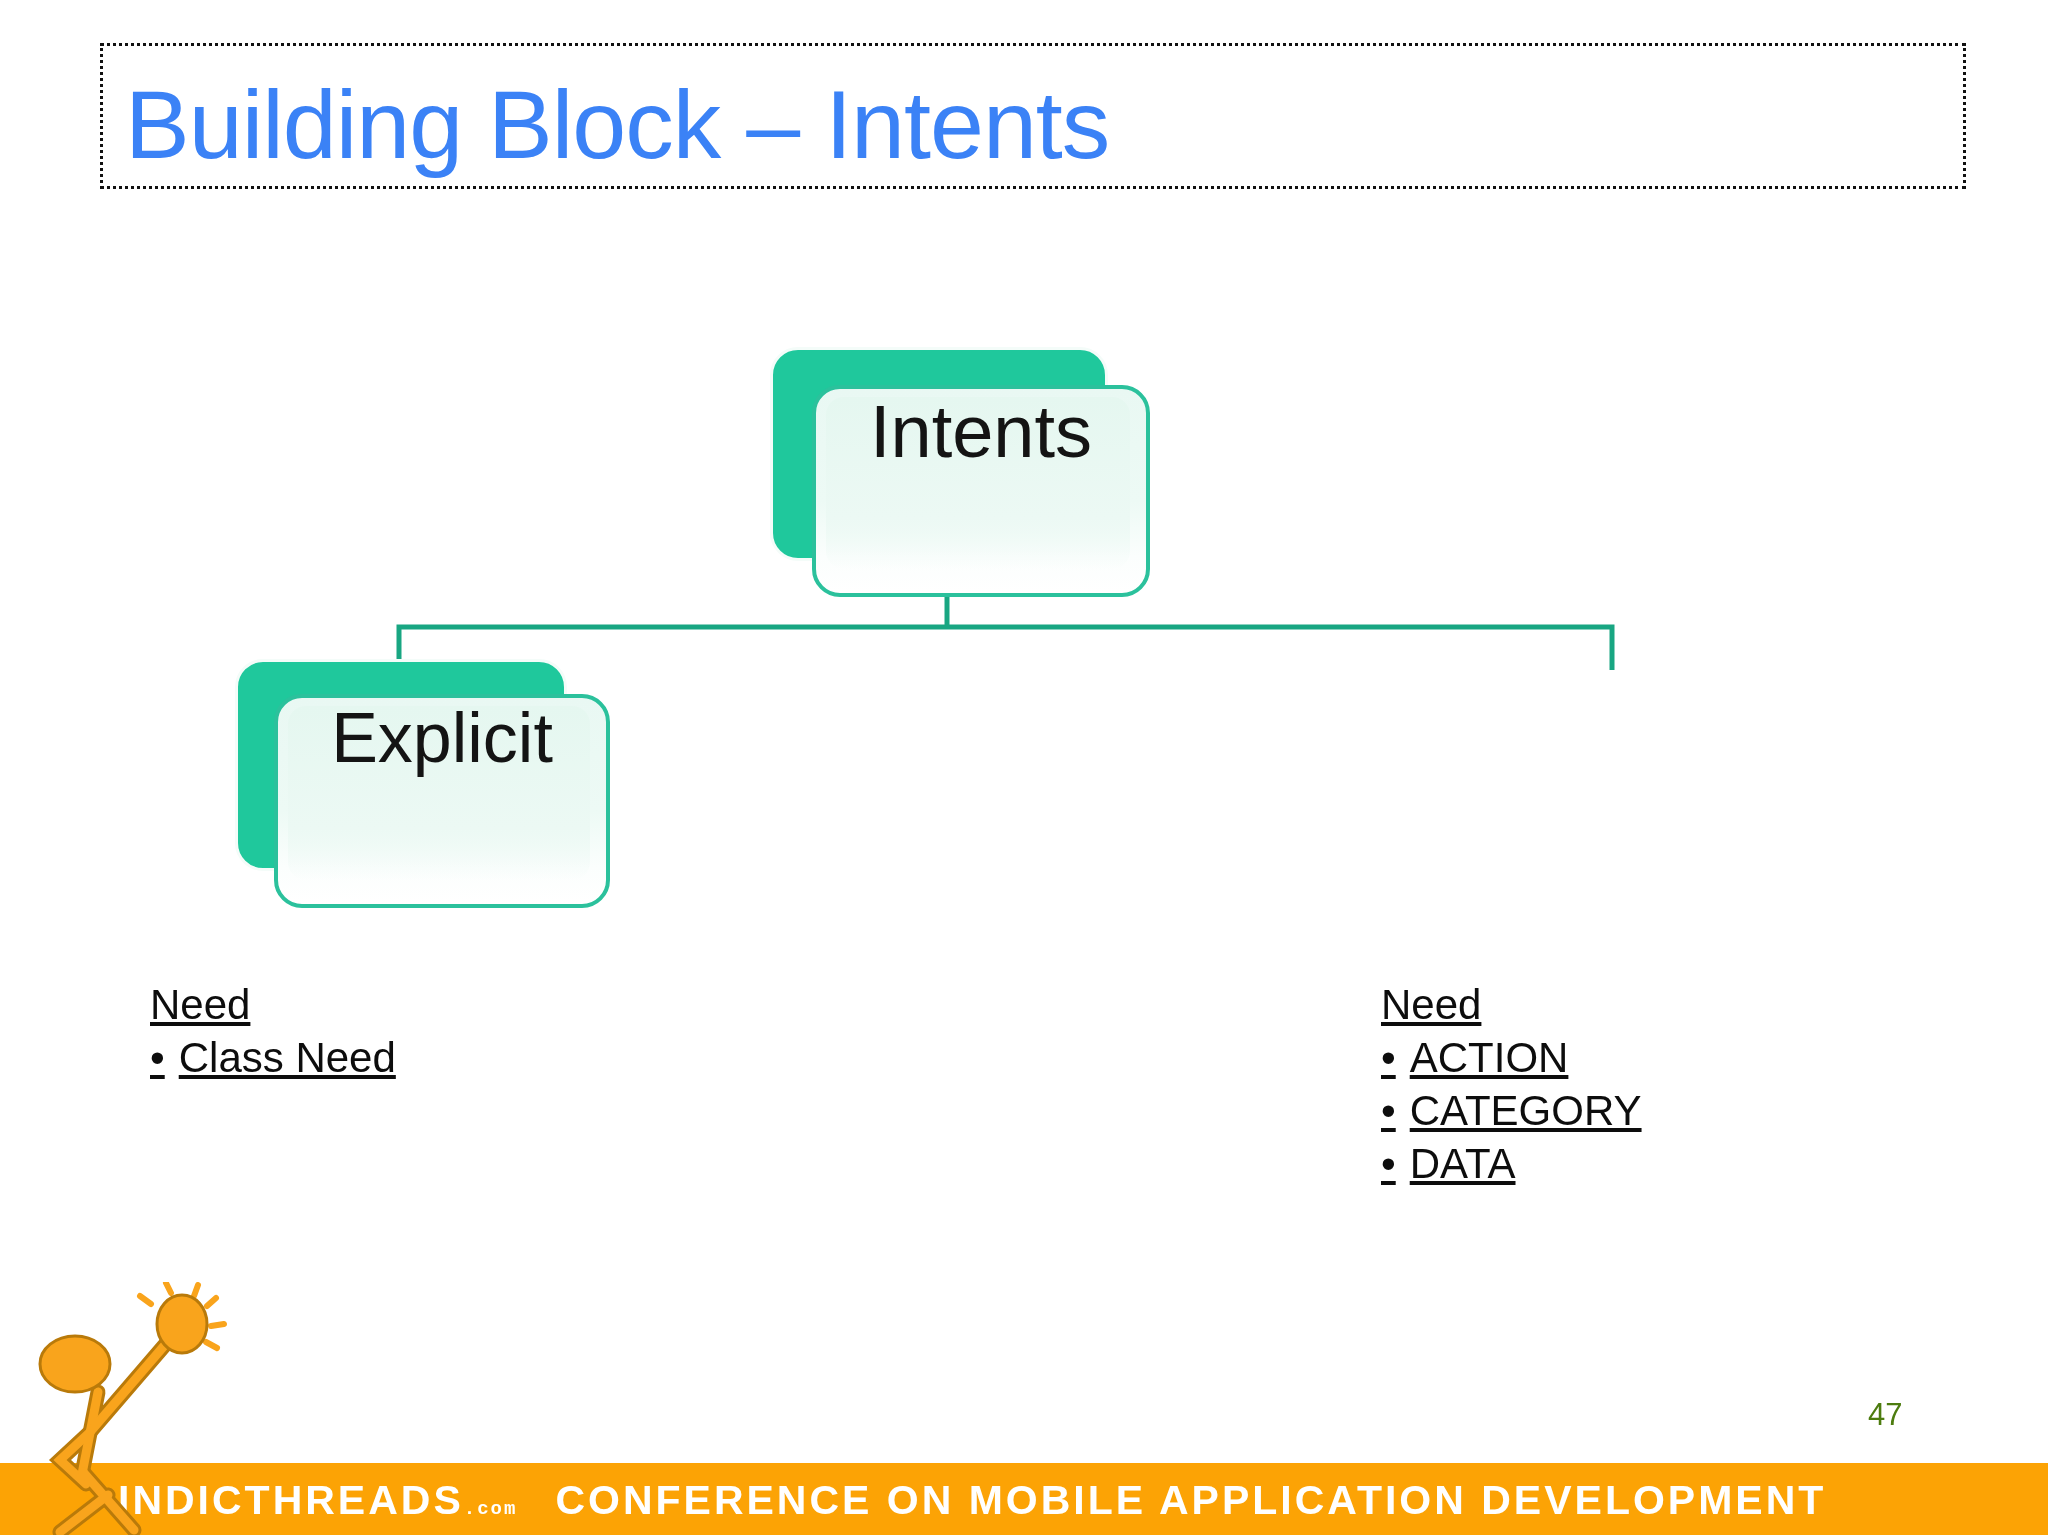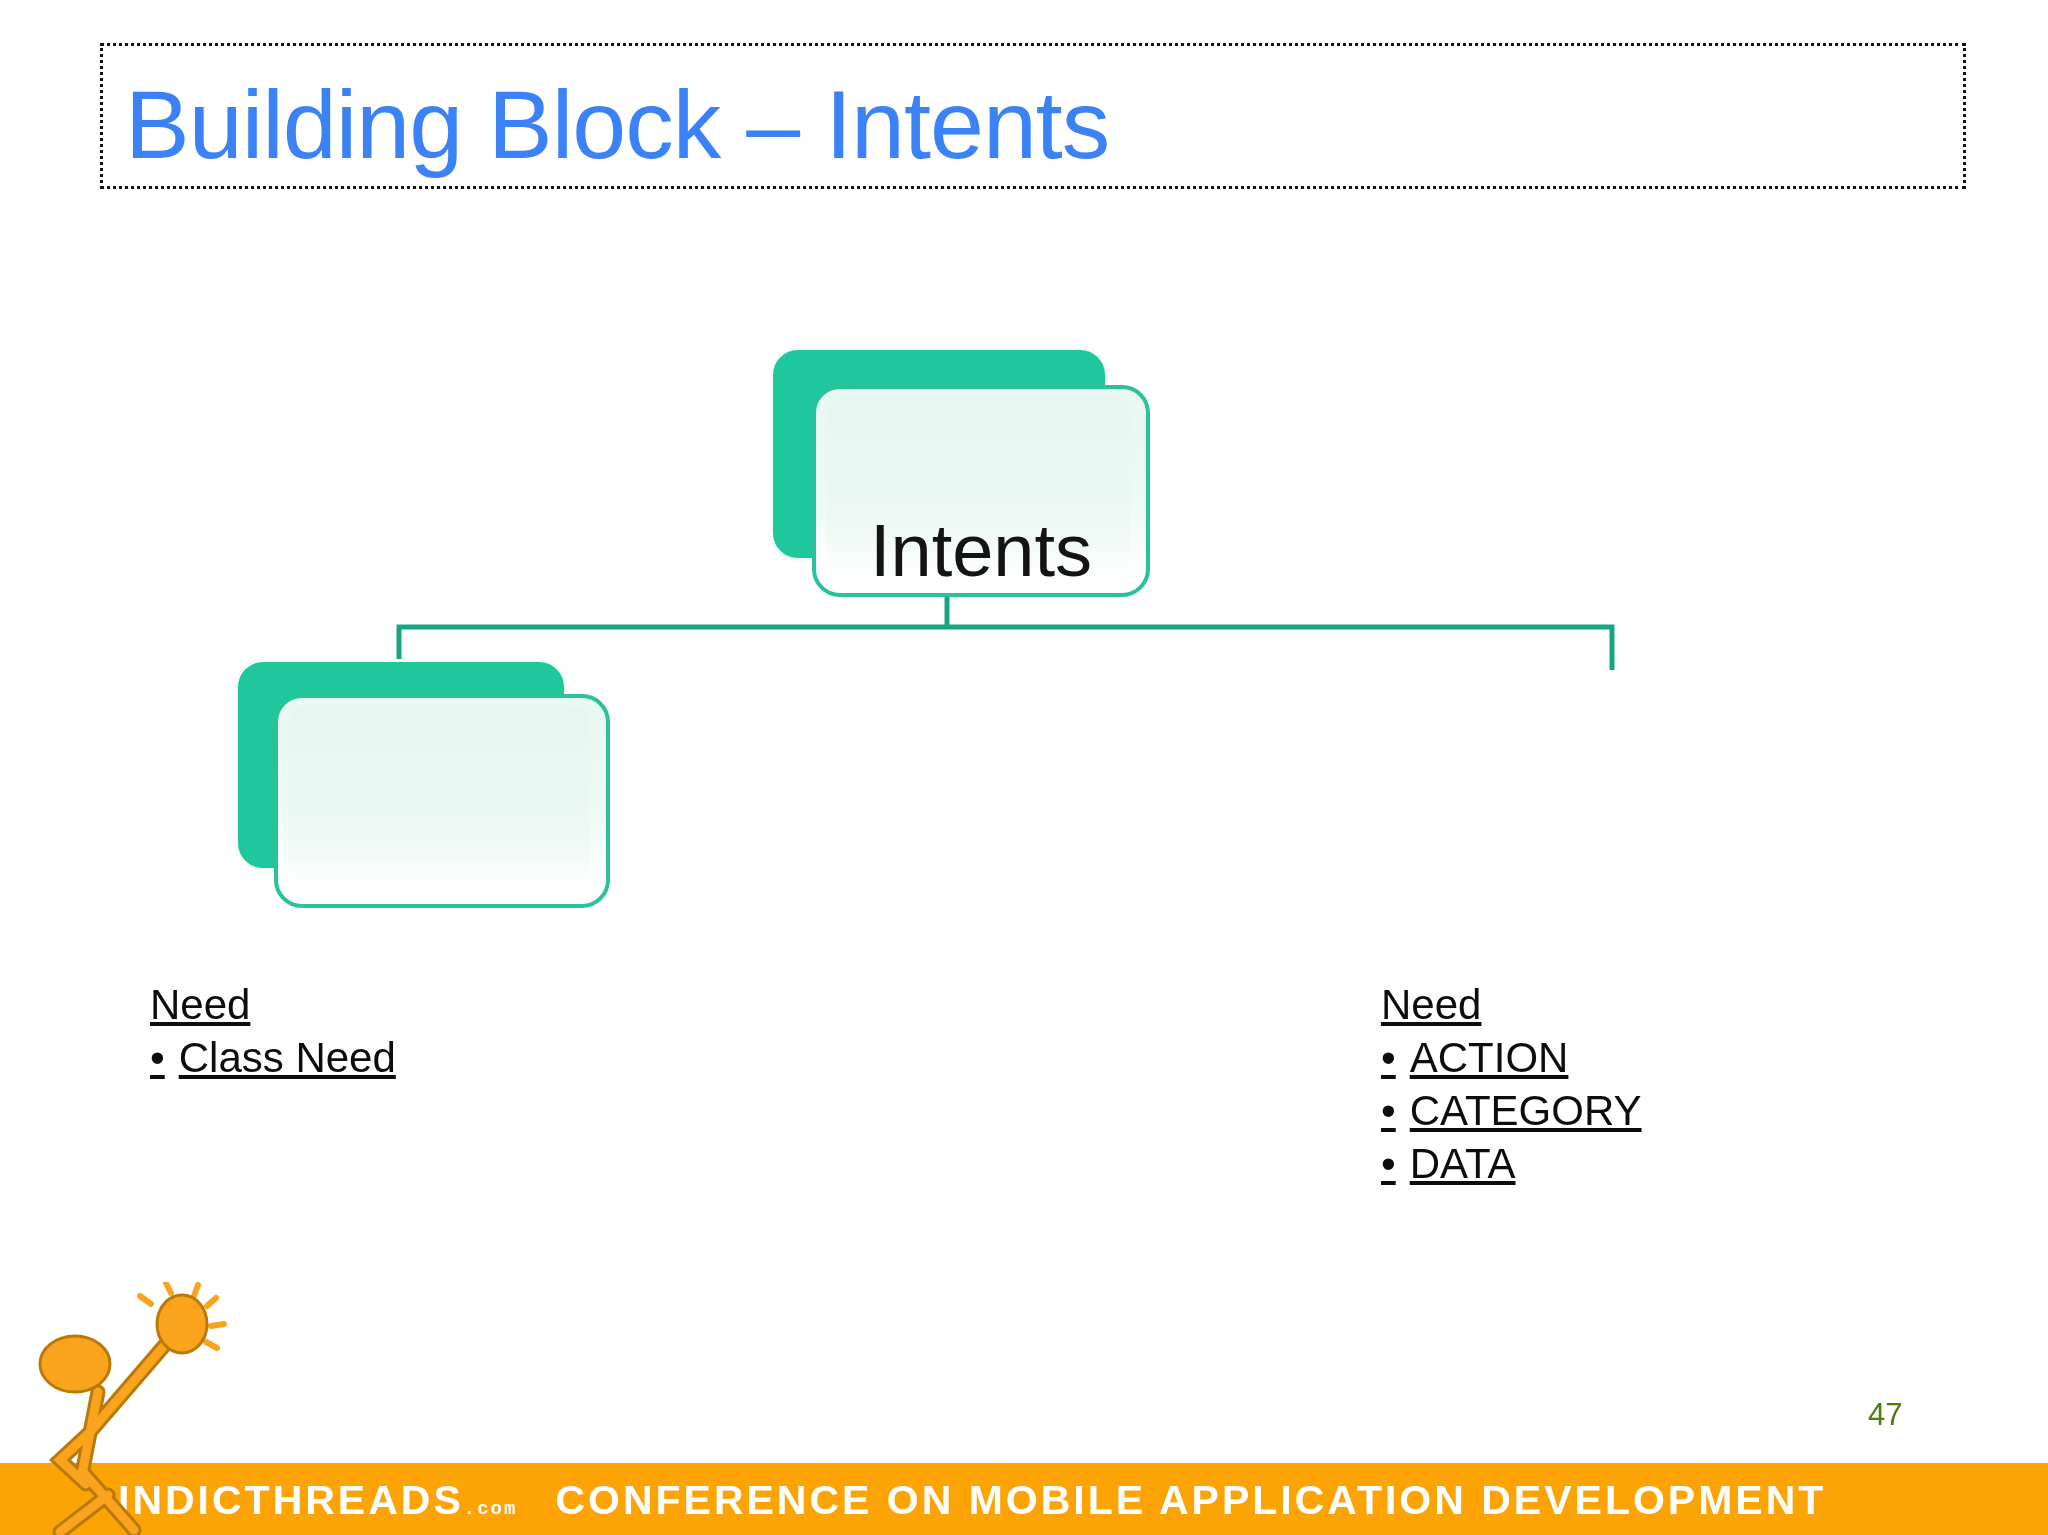--- a/index.html
+++ b/index.html
@@ -47,21 +47,21 @@
     border-radius: 28px;
     background: #1FC89C;
     border: 3px solid #f4fcf9;
   }
   .node .front {
     position: absolute;
     border-radius: 28px;
     border: 4px solid #2BC19C;
     background: linear-gradient(180deg, #E9F8F3 0%, #EDFAF5 55%, #FBFEFD 82%, #ffffff 100%);
     display: flex;
-    align-items: flex-end;
+    align-items: flex-start;
     justify-content: center;
   }
   .node .hl {
     position: absolute;
     left: 10px; top: 8px; right: 16px; bottom: 24px;
     border-radius: 18px;
     background: linear-gradient(180deg, #E5F7F0 0%, #ECF9F4 70%, rgba(255,255,255,0) 100%);
   }
   .node .label {
     position: relative;
@@ -154,20 +154,21 @@
     <div class="front">
       <div class="hl"></div>
       <span class="label">Intents</span>
     </div>
   </div>
 
   <div class="node" id="node-explicit">
     <div class="back"></div>
     <div class="front">
       <div class="hl"></div>
+      <span class="label">Explicit</span>
     </div>
   </div>
 
 
   <div class="notes" id="notes-left">
     <div class="heading">Need</div>
     <div class="bullet-line">
       <span class="bullet-glyph">•</span>
       <span>Class Need</span>
     </div>

